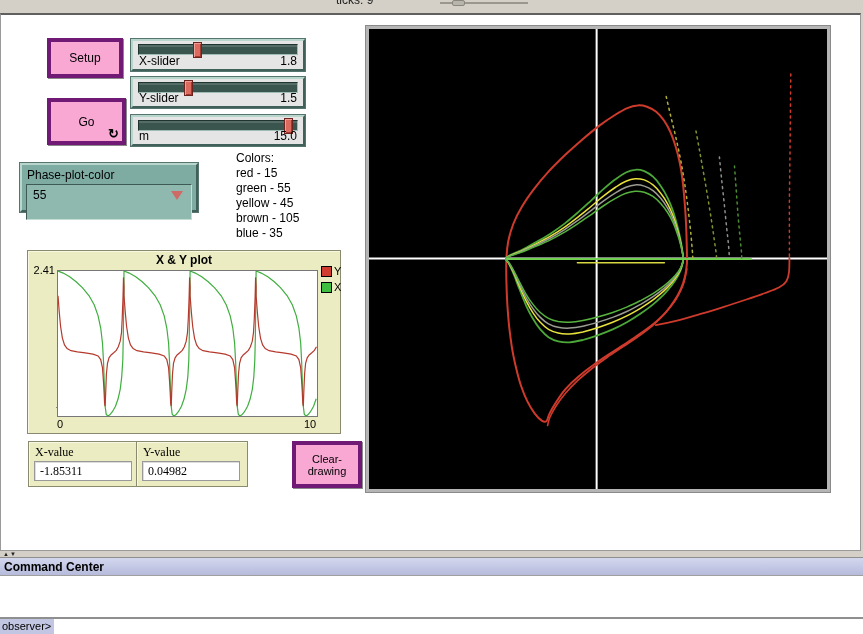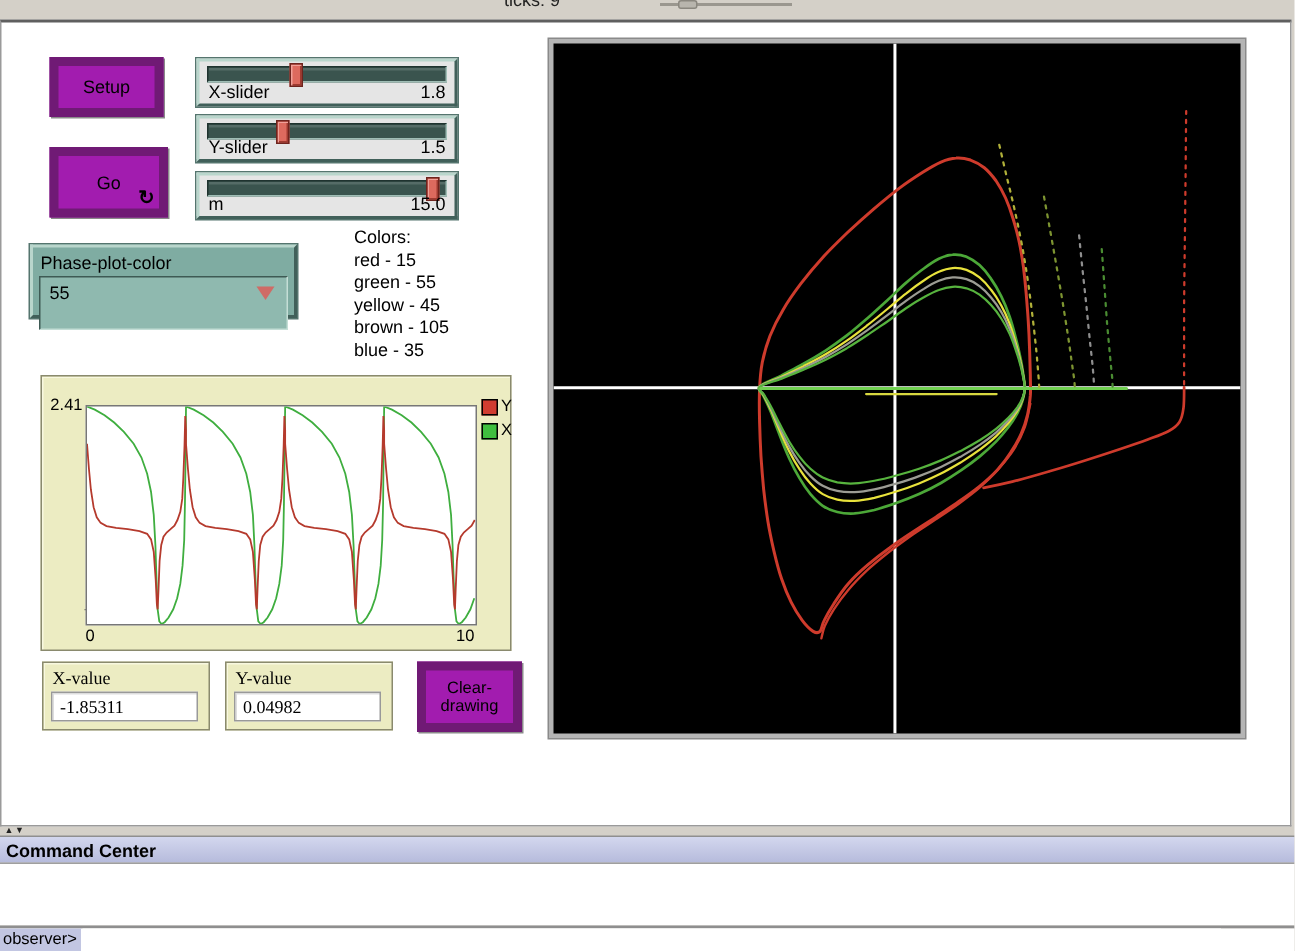--- a/index.html
+++ b/index.html
@@ -6,21 +6,21 @@
   html,body { width:863px; height:634px; overflow:hidden; }
   body { position:relative; background:#D4D0C8; font-family:"Liberation Sans", sans-serif; font-size:11px; color:#000; }
 
   #ticks-label { position:absolute; left:336px; top:-7px; font-size:12px; color:#222; }
 
   #speed-track { position:absolute; left:440px; top:2px; width:88px; height:2px; background:#9a978f; }
   #speed-thumb { position:absolute; left:452px; top:0px; width:13px; height:6px; background:#b8b5ad; border:1px solid #8a877f; border-radius:2px; }
 
   #main-panel { position:absolute; left:0; top:13px; width:861px; height:538px; background:#fff; border:1px solid #9A9A9A; border-top:2px solid #5F5F5F; }
 
-  .nl-button { position:absolute; background:#a21caf; border:6px solid #701a75; box-shadow:1px 1px 0 #8A8A8A; display:flex; align-items:center; justify-content:center; font-size:12px; cursor:pointer; }
+  .nl-button { position:absolute; background:#f9a8d4; border:4px solid #701a75; box-shadow:1px 1px 0 #8A8A8A; display:flex; align-items:center; justify-content:center; font-size:12px; cursor:pointer;margin-left:14px; }
   #setup-button { left:33px; top:38px; width:76px; height:40px; }
   #go-button { left:33px; top:98px; width:79px; height:47px; }
   #clear-button { left:278px; top:441px; width:70px; height:47px; font-size:11px; }
   .forever-glyph { position:absolute; right:3px; bottom:1px; font-size:13px; font-weight:bold; line-height:13px; }
 
   .nl-slider { position:absolute; background:#e5e5e5; border-top:2px solid #B9D6CC; border-left:2px solid #B9D6CC; border-bottom:2px solid #41605A; border-right:2px solid #41605A; box-shadow:0 0 0 1px #55756E; }
   #slider-x { left:131px; top:39px; width:174px; height:32px; }
   #slider-y { left:131px; top:77px; width:174px; height:31px; }
   #slider-m { left:131px; top:115px; width:174px; height:31px; }
   .slider-channel { position:absolute; left:5px; right:5px; top:3px; height:11px; background:#3A544E; border-top:1px solid #1F332F; border-left:1px solid #1F332F; border-bottom:1px solid #9FBDB5; border-right:1px solid #9FBDB5; box-shadow:inset 0 2px 0 rgba(255,255,255,0.14); }
@@ -40,21 +40,21 @@
   #plot .title { position:absolute; left:0; right:0; top:2px; text-align:center; font-weight:bold; font-size:12px; }
   #plot .area { position:absolute; left:29px; top:19px; width:261px; height:147px; background:#fff; border:1px solid #777; }
   #plot .ymax { position:absolute; left:2px; top:13px; width:25px; text-align:right; font-size:11px; }
   #plot .ymin { position:absolute; left:0px; top:149px; width:27px; text-align:right; font-size:11px;padding-left:28px; }
   #plot .xmin { position:absolute; left:29px; top:167px; font-size:11px; }
   #plot .xmax { position:absolute; left:276px; top:167px; font-size:11px; }
   .legend-row { position:absolute; left:293px; display:flex; align-items:center; }
   .legend-swatch { width:11px; height:11px; border:1px solid #000; margin-right:2px; }
 
   .nl-monitor { position:absolute; top:441px; width:112px; height:46px; background:#ECECC2; border:1px solid #8a8a6e; box-shadow:inset 1px 1px 0 #F8F8E0;font-family:Liberation Serif, serif; }
-  #monitor-x { left:28px; } #monitor-y { left:150px; }
+  #monitor-x { left:28px; } #monitor-y { left:136px; }
   .nl-monitor .label { position:absolute; left:6px; top:3px; font-size:12px; }
   .nl-monitor .field { position:absolute; left:5px; right:7px; top:19px; height:20px; background:#fff; border:1px solid #999; box-shadow:inset 1px 1px 0 #ddd; font-size:12px; padding:2px 0 0 5px; }
 
   #view { position:absolute; left:366px; top:26px; width:464px; height:466px; border:3px solid #B5B5B5; box-shadow:0 0 0 1px #8a8a8a; background:#000; cursor:pointer; }
   #view-svg { display:block; }
 
   #splitter { position:absolute; left:3px; top:551px; font-size:6px; line-height:6px; color:#222; letter-spacing:1px; cursor:row-resize; }
 
   #cc-header { position:absolute; left:0; top:557px; width:863px; height:19px; background:linear-gradient(#D3D7EE,#B6BBDC); border-top:1px solid #8F8F8F; border-bottom:1px solid #9F9F9F; font-weight:bold; font-size:12px; padding:2px 0 12px 4px; }
   #cc-body { position:absolute; left:0; top:576px; width:863px; height:41px; background:#fff; }
@@ -116,20 +116,21 @@
 <div id="colors-note">
   <div>Colors:</div>
   <div>red - 15</div>
   <div>green - 55</div>
   <div>yellow - 45</div>
   <div>brown - 105</div>
   <div>blue - 35</div>
 </div>
 
 <div id="plot">
+  <div class="title">X &amp; Y plot</div>
   <div class="ymax">2.41</div>
   <div class="ymin">-2.32</div>
   <div class="xmin">0</div>
   <div class="xmax">10</div>
   <div class="area">
     <svg id="plot-svg" width="259" height="145">
         <polyline points="0.0,0.0 5.2,2.1 11.7,5.8 18.1,10.7 24.6,16.9 31.1,24.8 36.3,34.0 40.1,44.8 42.7,57.0 44.5,72.3 45.6,92.3 46.4,116.8 47.1,135.2 48.2,143.2 49.7,145.0 51.8,143.8 54.4,140.7 57.5,135.2 60.1,127.8 62.2,118.3 63.7,106.1 64.8,89.2 65.3,64.7 65.7,34.0 66.0,0.0 66.0,0.0 71.2,2.1 77.7,5.8 84.2,10.7 90.6,16.9 97.1,24.8 102.3,34.0 106.2,44.8 108.8,57.0 110.6,72.3 111.6,92.3 112.4,116.8 113.2,135.2 114.2,143.2 115.8,145.0 117.8,143.8 120.4,140.7 123.5,135.2 126.1,127.8 128.2,118.3 129.8,106.1 130.8,89.2 131.3,64.7 131.7,34.0 132.1,0.0 132.1,0.0 137.3,2.1 143.7,5.8 150.2,10.7 156.7,16.9 163.2,24.8 168.3,34.0 172.2,44.8 174.8,57.0 176.6,72.3 177.7,92.3 178.5,116.8 179.2,135.2 180.3,143.2 181.8,145.0 183.9,143.8 186.5,140.7 189.6,135.2 192.2,127.8 194.3,118.3 195.8,106.1 196.8,89.2 197.4,64.7 197.7,34.0 198.1,0.0 198.1,0.0 203.3,2.1 209.8,5.8 216.3,10.7 222.7,16.9 229.2,24.8 234.4,34.0 238.3,44.8 240.9,57.0 242.7,72.3 243.7,92.3 244.5,116.8 245.3,135.2 246.3,143.2 247.9,145.0 249.9,143.8 252.5,140.7 255.6,135.2 258.2,127.8" fill="none" stroke="#3FAE3F" stroke-width="1.2"></polyline>
         <polyline points="0.0,24.8 1.3,41.7 2.6,55.5 4.4,67.1 6.5,73.9 9.1,77.6 13.0,79.7 19.4,80.9 27.2,81.8 35.0,83.1 40.1,84.9 42.7,88.6 44.5,96.9 45.8,115.3 46.6,132.1 47.1,135.2 47.7,121.4 48.4,103.0 49.5,92.3 51.0,86.8 53.1,84.0 55.7,81.8 58.3,79.4 60.3,75.7 62.2,70.2 63.5,61.6 64.2,47.8 65.0,26.4 65.5,6.4 66.0,15.6 66.0,24.8 67.3,41.7 68.6,55.5 70.4,67.1 72.5,73.9 75.1,77.6 79.0,79.7 85.5,80.9 93.2,81.8 101.0,83.1 106.2,84.9 108.8,88.6 110.6,96.9 111.9,115.3 112.7,132.1 113.2,135.2 113.7,121.4 114.5,103.0 115.5,92.3 117.1,86.8 119.1,84.0 121.7,81.8 124.3,79.4 126.4,75.7 128.2,70.2 129.5,61.6 130.3,47.8 131.1,26.4 131.6,6.4 132.1,15.6 132.1,24.8 133.4,41.7 134.7,55.5 136.5,67.1 138.6,73.9 141.2,77.6 145.0,79.7 151.5,80.9 159.3,81.8 167.1,83.1 172.2,84.9 174.8,88.6 176.6,96.9 177.9,115.3 178.7,132.1 179.2,135.2 179.7,121.4 180.5,103.0 181.6,92.3 183.1,86.8 185.2,84.0 187.8,81.8 190.4,79.4 192.4,75.7 194.3,70.2 195.5,61.6 196.3,47.8 197.1,26.4 197.6,6.4 198.1,15.6 198.1,24.8 199.4,41.7 200.7,55.5 202.5,67.1 204.6,73.9 207.2,77.6 211.1,79.7 217.6,80.9 225.3,81.8 233.1,83.1 238.3,84.9 240.9,88.6 242.7,96.9 244.0,115.3 244.8,132.1 245.3,135.2 245.8,121.4 246.6,103.0 247.6,92.3 249.2,86.8 251.2,84.0 253.8,81.8 256.4,79.4 258.5,75.7" fill="none" stroke="#B53A2D" stroke-width="1.2"></polyline>
       </svg>
   </div>

